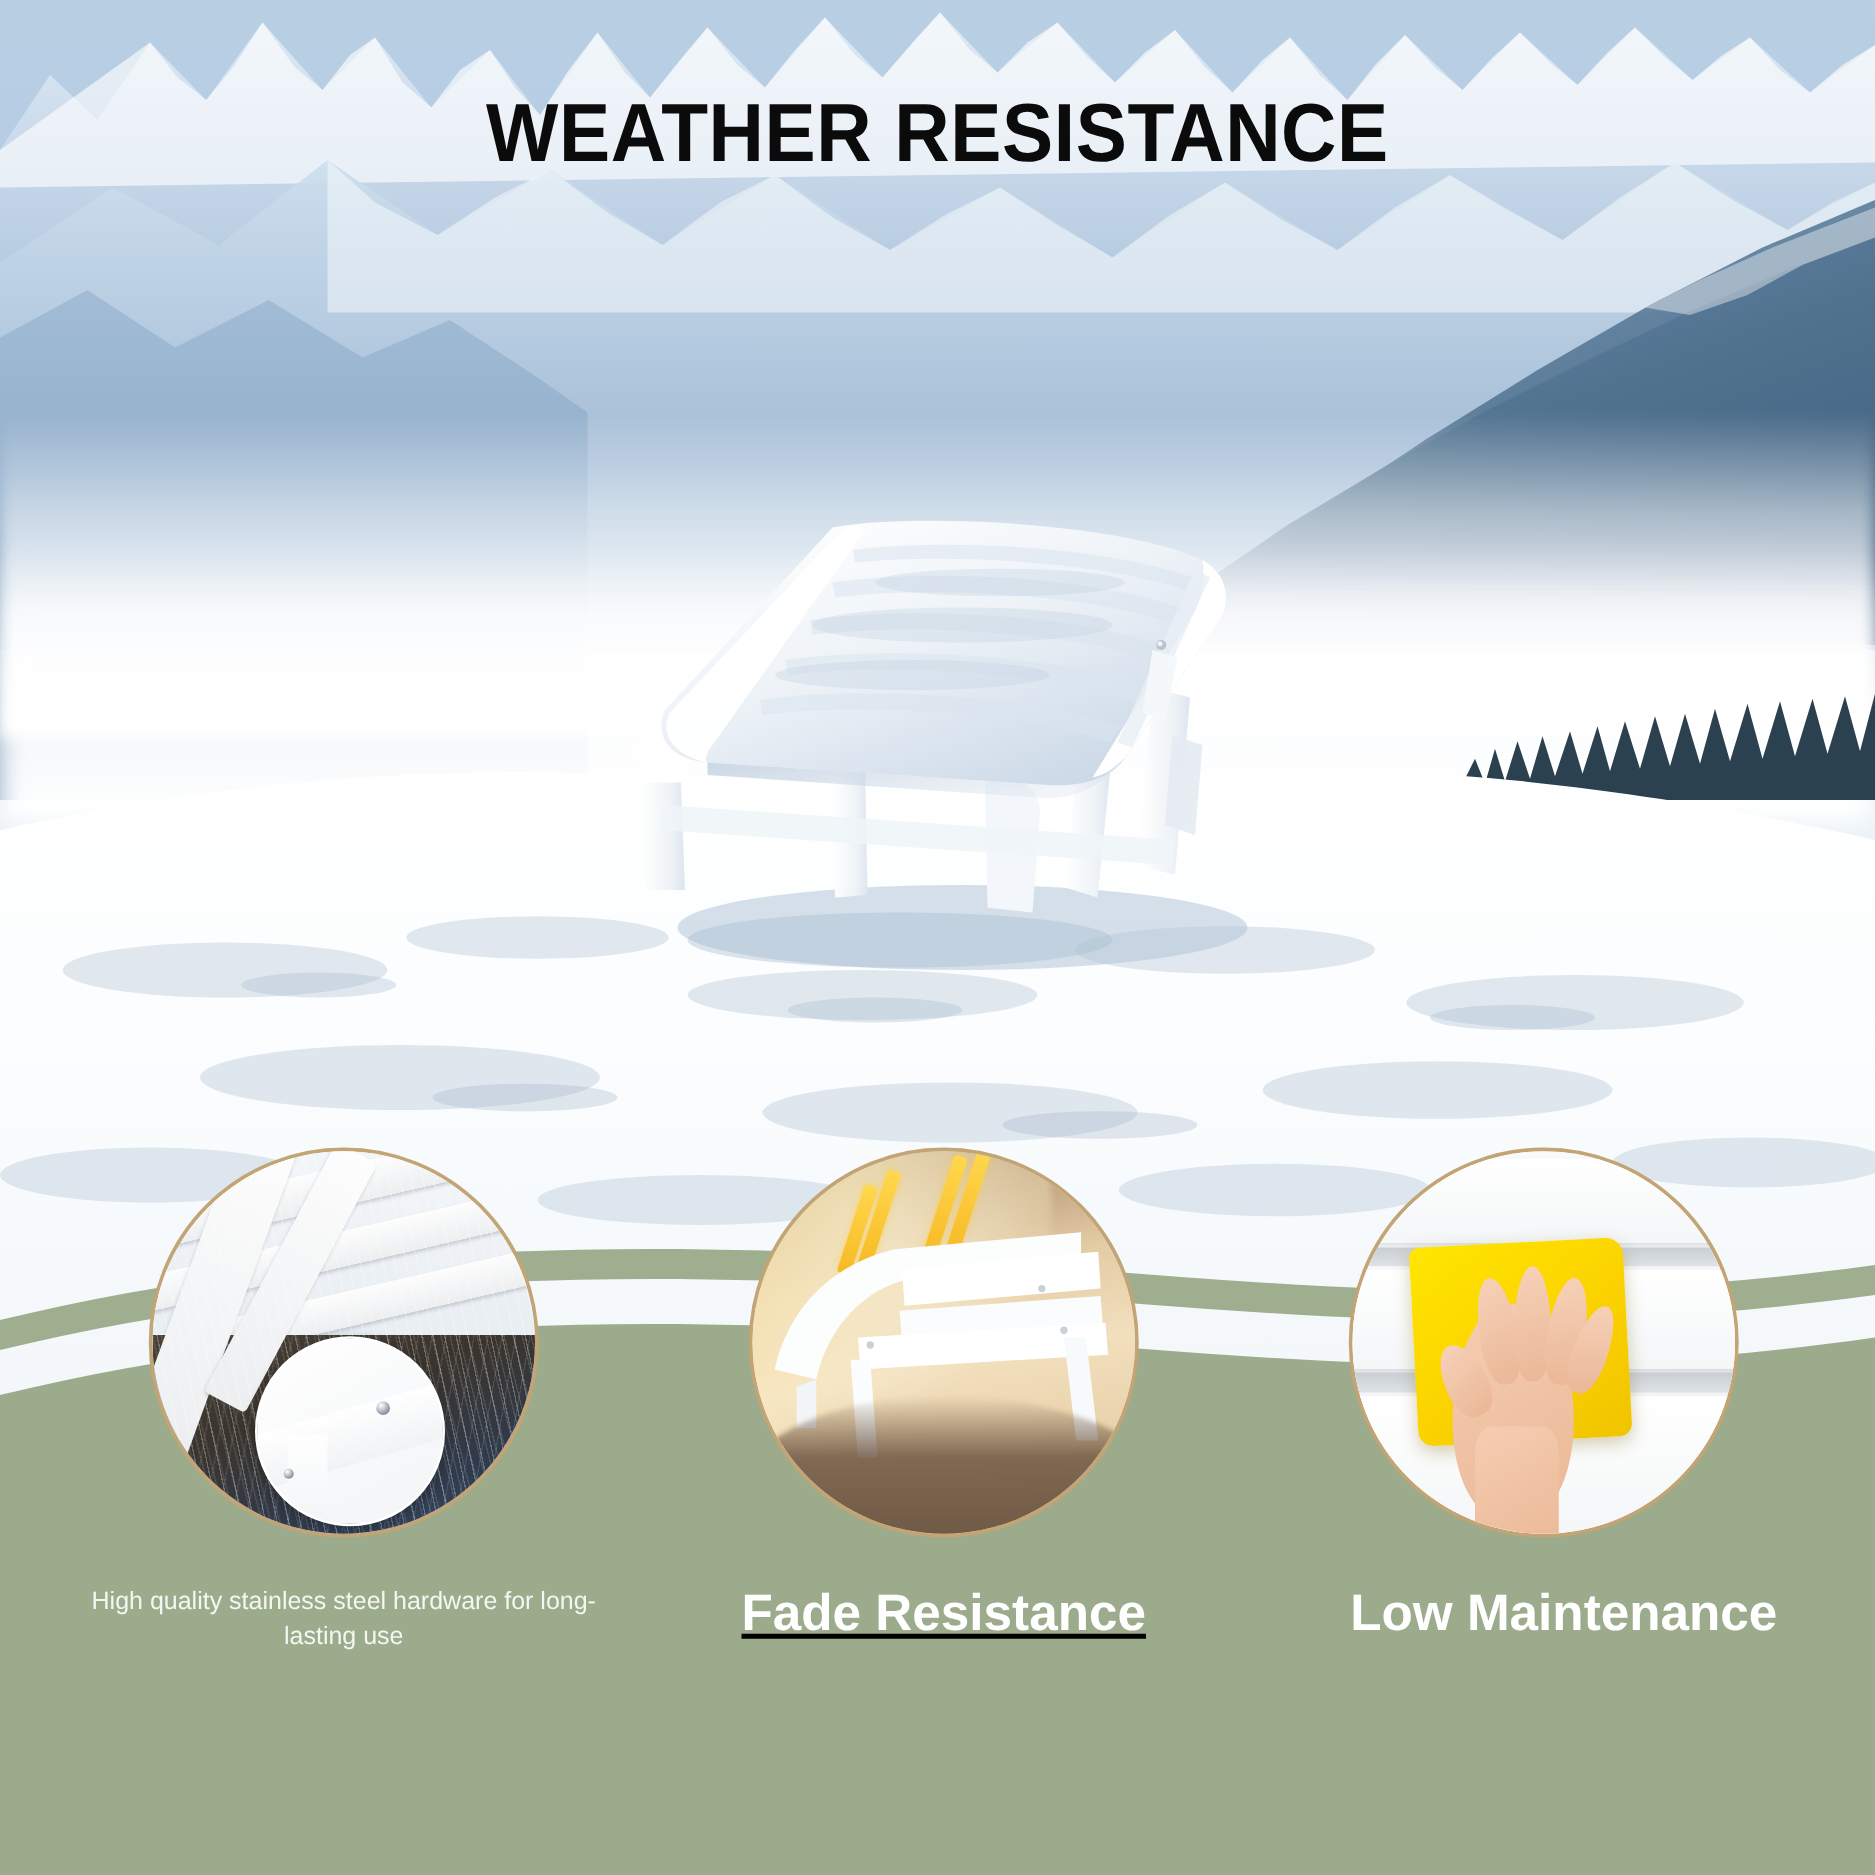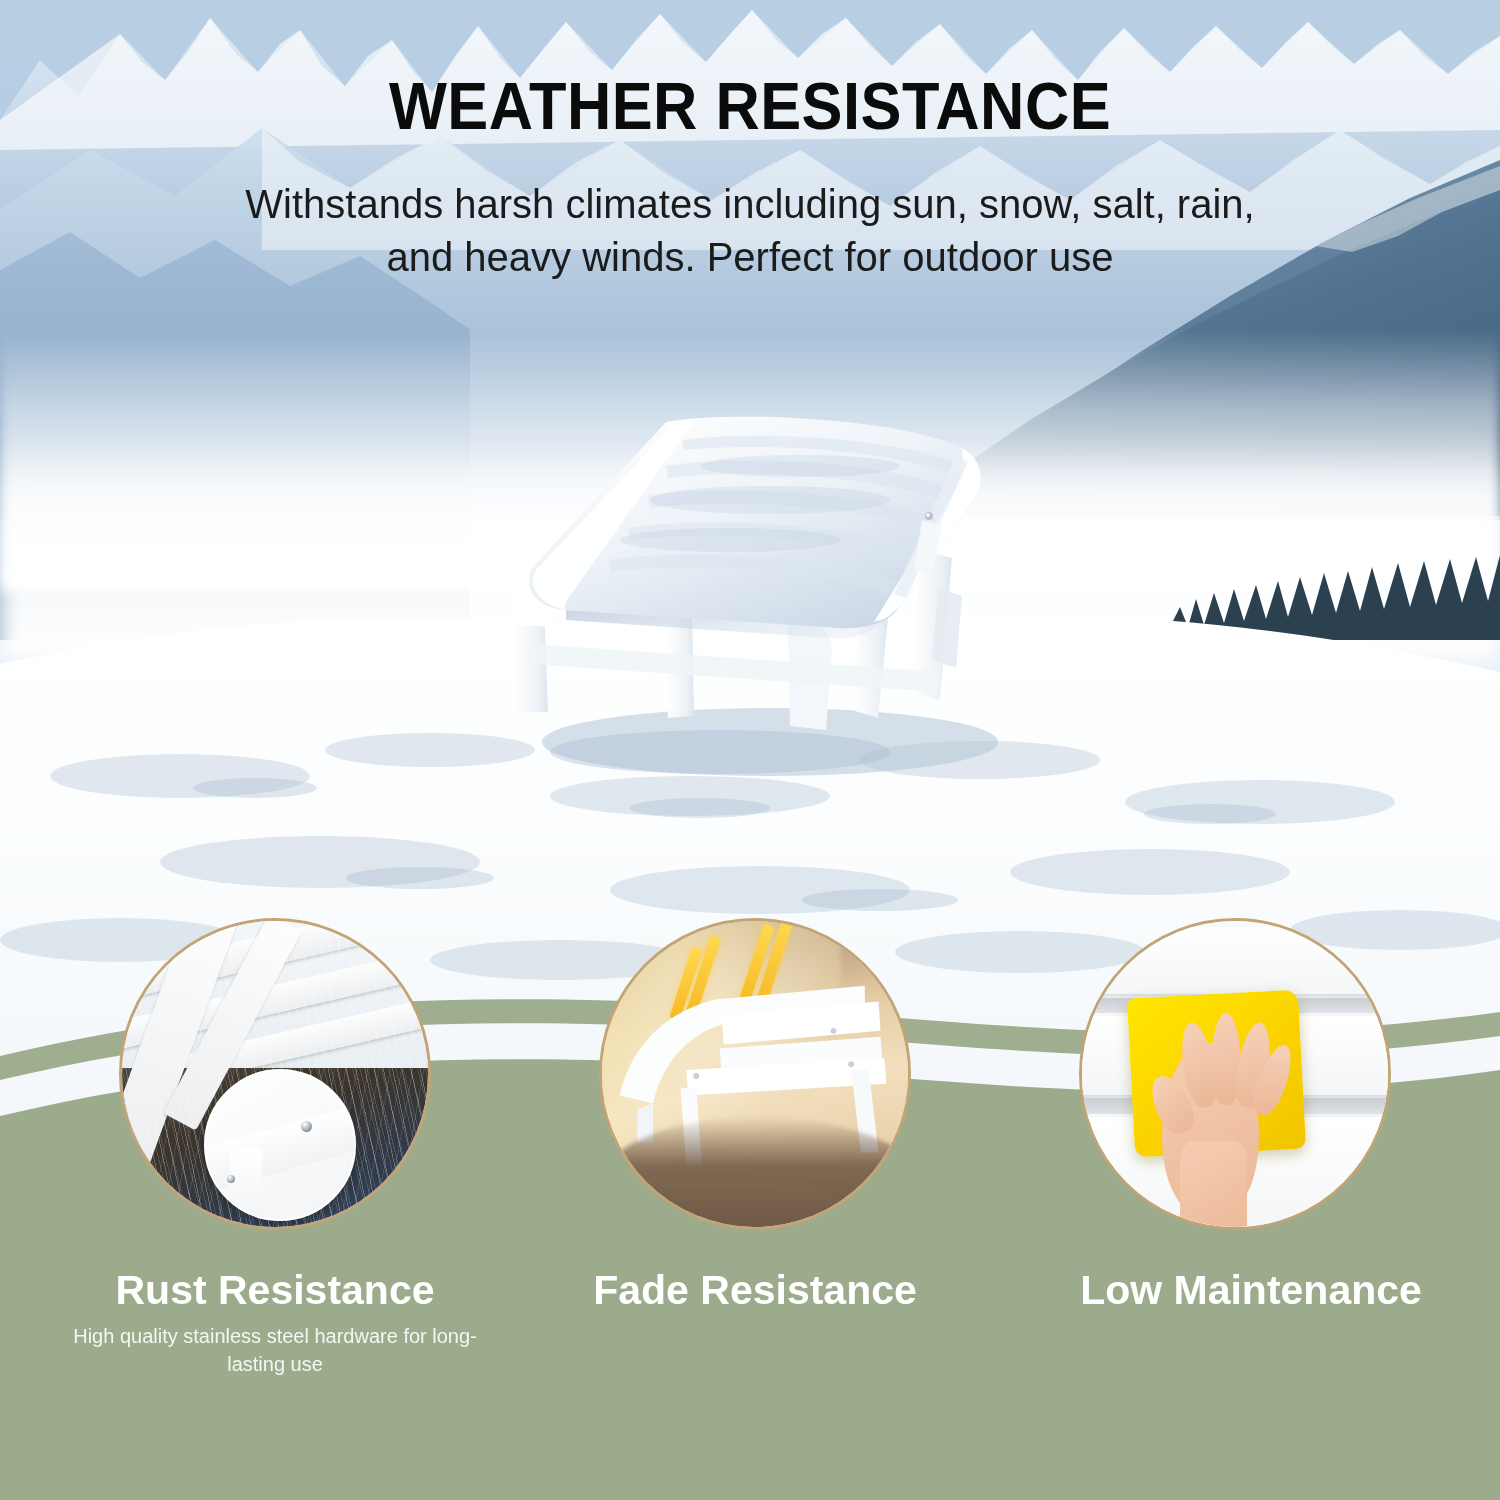--- a/index.html
+++ b/index.html
@@ -94,21 +94,21 @@
     box-shadow:0 3px 5px rgba(150,160,170,.35);}
   .gap{position:absolute;left:-6%;width:112%;background:linear-gradient(180deg,#c9ced3,#dfe3e7);}
   .cloth{position:absolute;background:linear-gradient(145deg,#ffe600,#fbd200 55%,#f0c400);
     box-shadow:0 5px 14px rgba(120,100,0,.30);}
   .hand{position:absolute;background:linear-gradient(150deg,#f6cdb2,#eab896);border-radius:46% 46% 40% 40%/55% 55% 45% 45%;}
   .finger{position:absolute;background:linear-gradient(160deg,#f7d2b8,#eab696);border-radius:50% 50% 42% 42%/60% 60% 40% 40%;}
 
   
   .fcol{position:absolute;width:430px;text-align:center;}
   .f1{left:60px;top:1268px;}
-  .f2{left:540px;top:1268px;}
+  .f2{left:540px;top:1268px;text-decoration:underline;}
   .f3{left:1036px;top:1268px;}
   .ftitle{font-size:41px;font-weight:700;color:#ffffff;line-height:1.1;margin:0 0 10px 0;}
   .fdesc{font-size:20px;font-weight:400;color:#f4f7f1;line-height:1.38;margin:0;}
 </style>
 </head>
 <body>
 
 <div id="stage">
 
   <div class="scene">
@@ -278,21 +278,20 @@
       <path d="M452,120 L472,126 L462,176 L444,170 Z" fill="#f4f8fb"></path>
 
       <circle cx="459" cy="116" r="4" fill="#b9c3cd"></circle>
       <circle cx="458" cy="115" r="2" fill="#ffffff" opacity=".8"></circle>
 
       <path d="M96,210 L368,228 C396,230 420,222 430,206 L420,214 C408,232 386,240 360,238 L96,220 Z" fill="url(#shadeG)"></path>
     </svg>
   </div>
 
   <div class="headline">WEATHER RESISTANCE</div>
-  <div class="subhead">Withstands harsh climates including sun, snow, salt, rain, and heavy winds. Perfect for outdoor use</div>
 
   <svg class="ribbon" viewBox="0 0 1500 180" preserveAspectRatio="none">
     <path d="M0,96 C210,46 430,30 700,44 C960,58 1180,96 1500,52 L1500,76 C1180,120 960,82 700,68
              C430,54 210,70 0,120 Z" fill="#9EAE8E"></path>
   </svg>
 
   <svg class="panel" viewBox="0 0 1500 480" preserveAspectRatio="none">
     <path d="M0,96 C210,46 430,30 700,44 C960,58 1180,96 1500,50 L1500,480 L0,480 Z" fill="#9BAB8B"></path>
   </svg>
 
@@ -359,21 +358,20 @@
       <div class="finger" style="left:24%;top:50%;width:11%;height:20%;transform:rotate(-26deg);"></div>
       <div class="finger" style="left:33%;top:33%;width:10%;height:28%;transform:rotate(-10deg);"></div>
       <div class="finger" style="left:42%;top:30%;width:10%;height:30%;"></div>
       <div class="finger" style="left:51%;top:33%;width:10%;height:28%;transform:rotate(9deg);"></div>
       <div class="finger" style="left:58%;top:40%;width:9%;height:24%;transform:rotate(20deg);"></div>
       <div class="hand" style="left:32%;top:72%;width:22%;height:34%;border-radius:20% 20% 10% 10%;"></div>
     </div>
   </div>
 
   <div class="fcol f1">
-    <p class="ftitle">Rust Resistance</p>
     <p class="fdesc">High quality stainless steel hardware for long-lasting use</p>
   </div>
 
   <div class="fcol f2">
     <p class="ftitle">Fade Resistance</p>
   </div>
 
   <div class="fcol f3">
     <p class="ftitle">Low Maintenance</p>
   </div>

